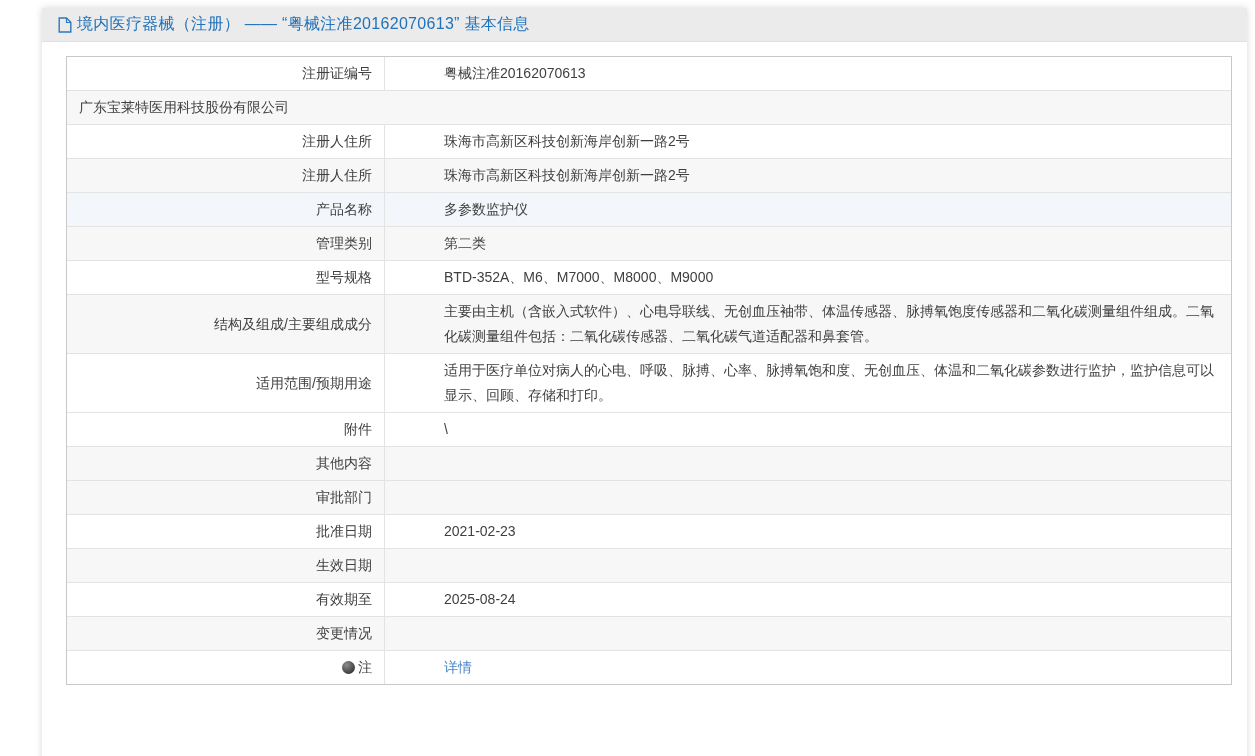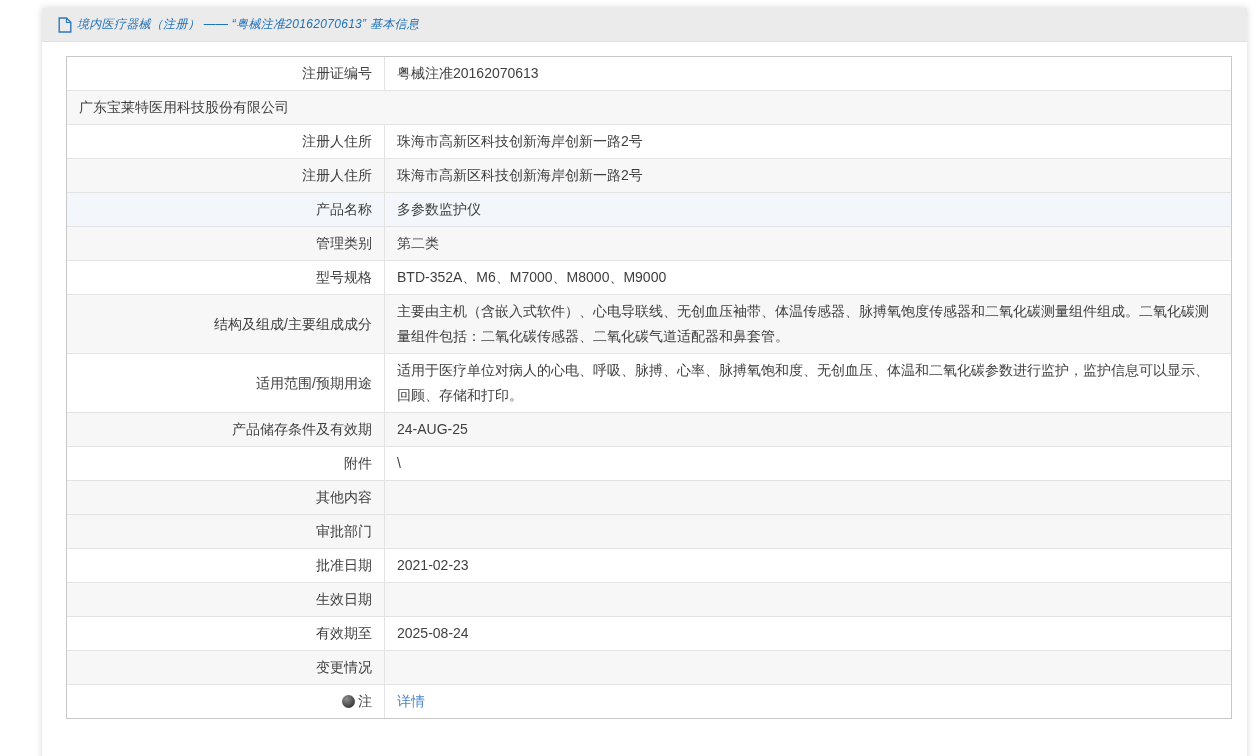--- a/index.html
+++ b/index.html
@@ -10,26 +10,26 @@
   }
   .panel{
     position:absolute;left:42px;top:8px;width:1205px;height:770px;
     background:#ffffff;box-shadow:0 0 7px rgba(0,0,0,0.16);
   }
   .titlebar{
     height:34px;background:#ebebeb;border-bottom:1px solid #e0e0e0;
     display:flex;align-items:center;padding:0 16px;box-sizing:border-box;
   }
   .doc-icon{display:inline-flex;align-items:center;margin-right:5px;}
-  .page-title{color:#2272b9;font-size:12px;letter-spacing:0.3px;font-style:italic;}
+  .page-title{color:#2272b9;font-size:16px;letter-spacing:0.3px;}
   .info-table{
     margin:14px 0 0 24px;width:1166px;border:1px solid #c8c8c8;
     box-sizing:border-box;background:#ffffff;
   }
-  .trow{display:flex;align-items:stretch;background:#ffffff;border-bottom:1px solid #e3e3e3;min-height:33px;box-sizing:border-box;}
+  .trow{display:flex;align-items:stretch;background:#ffffff;border-bottom:1px solid #e3e3e3;min-height:33px;box-sizing:border-box;gap:47px;}
   .trow:last-child{border-bottom:none;}
   .trow.alt{background:#f7f7f7;}
   .trow.hl{background:#f3f7fb;}
   .cell{font-size:14px;color:#3f3f3f;line-height:25px;padding:4px 12px;display:flex;align-items:center;box-sizing:border-box;}
   .cell.label{width:318px;flex:0 0 318px;justify-content:flex-end;text-align:right;border-right:1px solid #e3e3e3;}
   .cell.value{flex:1;min-width:0;}
   .cell.value .wrap{display:block;width:100%;word-break:break-all;}
   .vline{display:block;}
   .link{color:#4a86c8;text-decoration:none;cursor:pointer;}
   .dot-icon{
@@ -114,28 +114,20 @@
         </div>
       </div>
       <div class="trow">
         <div class="cell label">
           <span>适用范围/预期用途</span>
         </div>
         <div class="cell value">
           <span class="wrap">适用于医疗单位对病人的心电、呼吸、脉搏、心率、脉搏氧饱和度、无创血压、体温和二氧化碳参数进行监护，监护信息可以显示、回顾、存储和打印。</span>
         </div>
       </div>
-      <div class="trow alt">
-        <div class="cell label">
-          <span>产品储存条件及有效期</span>
-        </div>
-        <div class="cell value">
-          <span class="wrap">24-AUG-25</span>
-        </div>
-      </div>
       <div class="trow">
         <div class="cell label">
           <span>附件</span>
         </div>
         <div class="cell value">
           <span class="wrap">\</span>
         </div>
       </div>
       <div class="trow alt">
         <div class="cell label">

